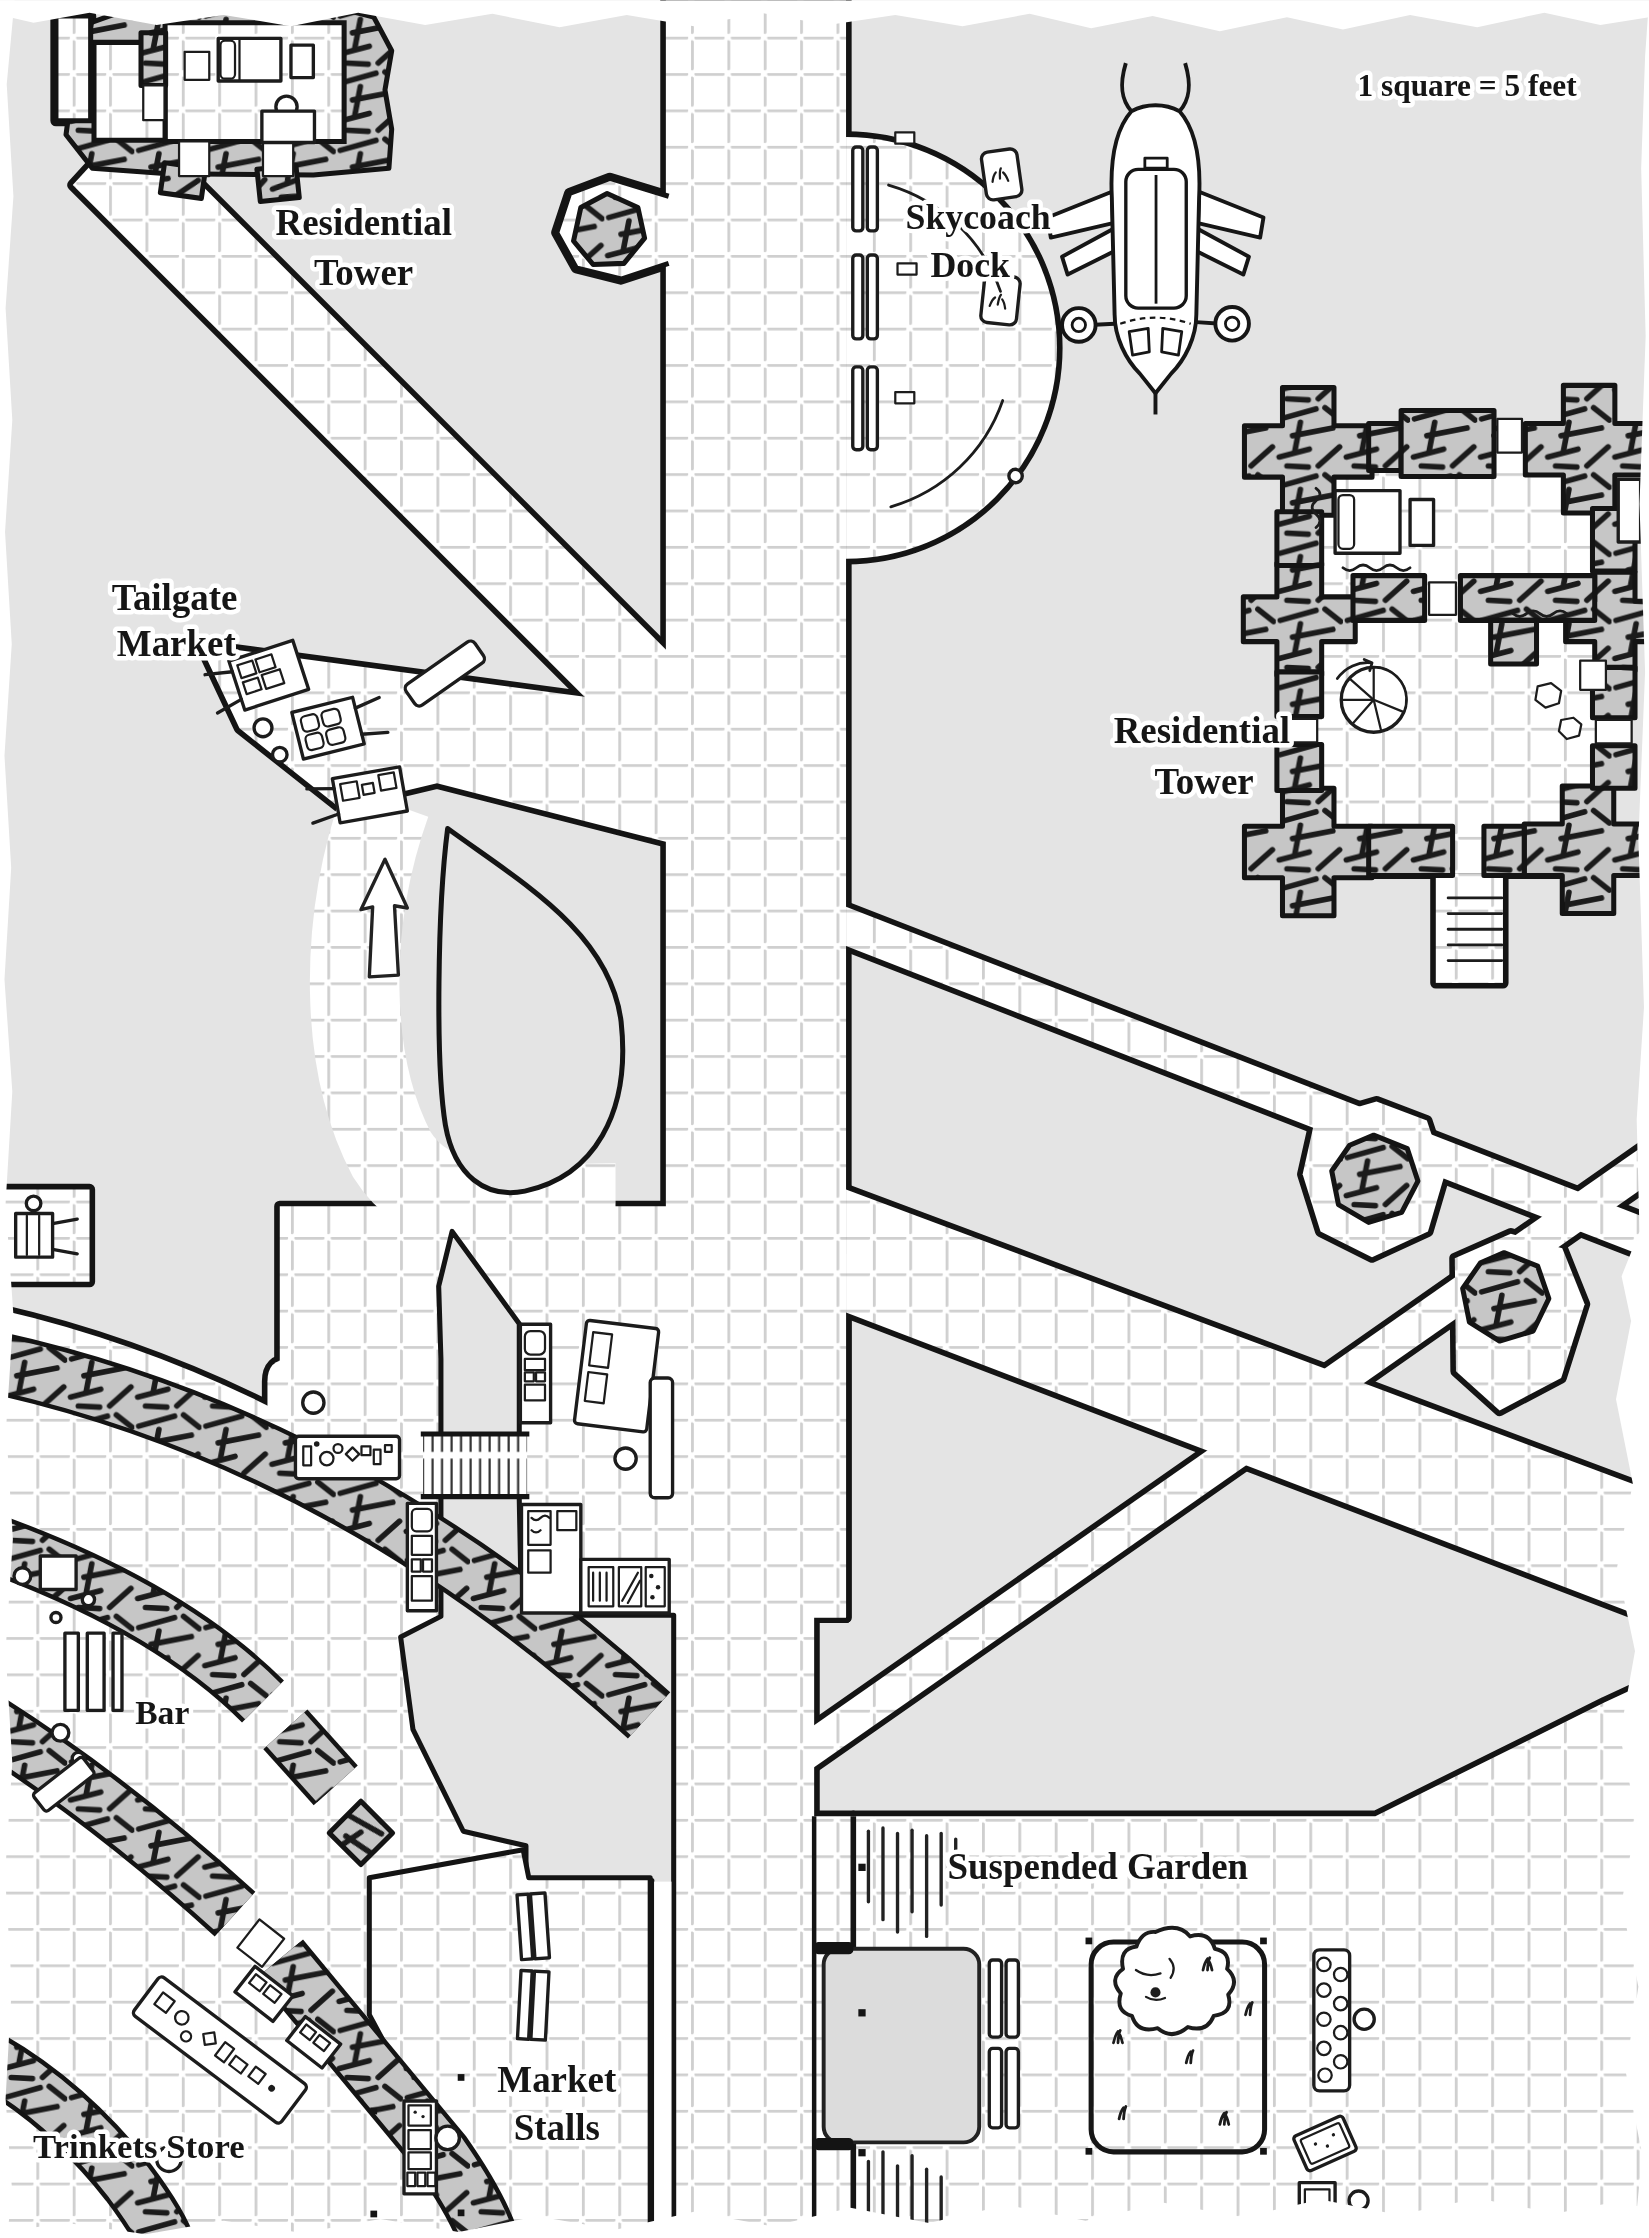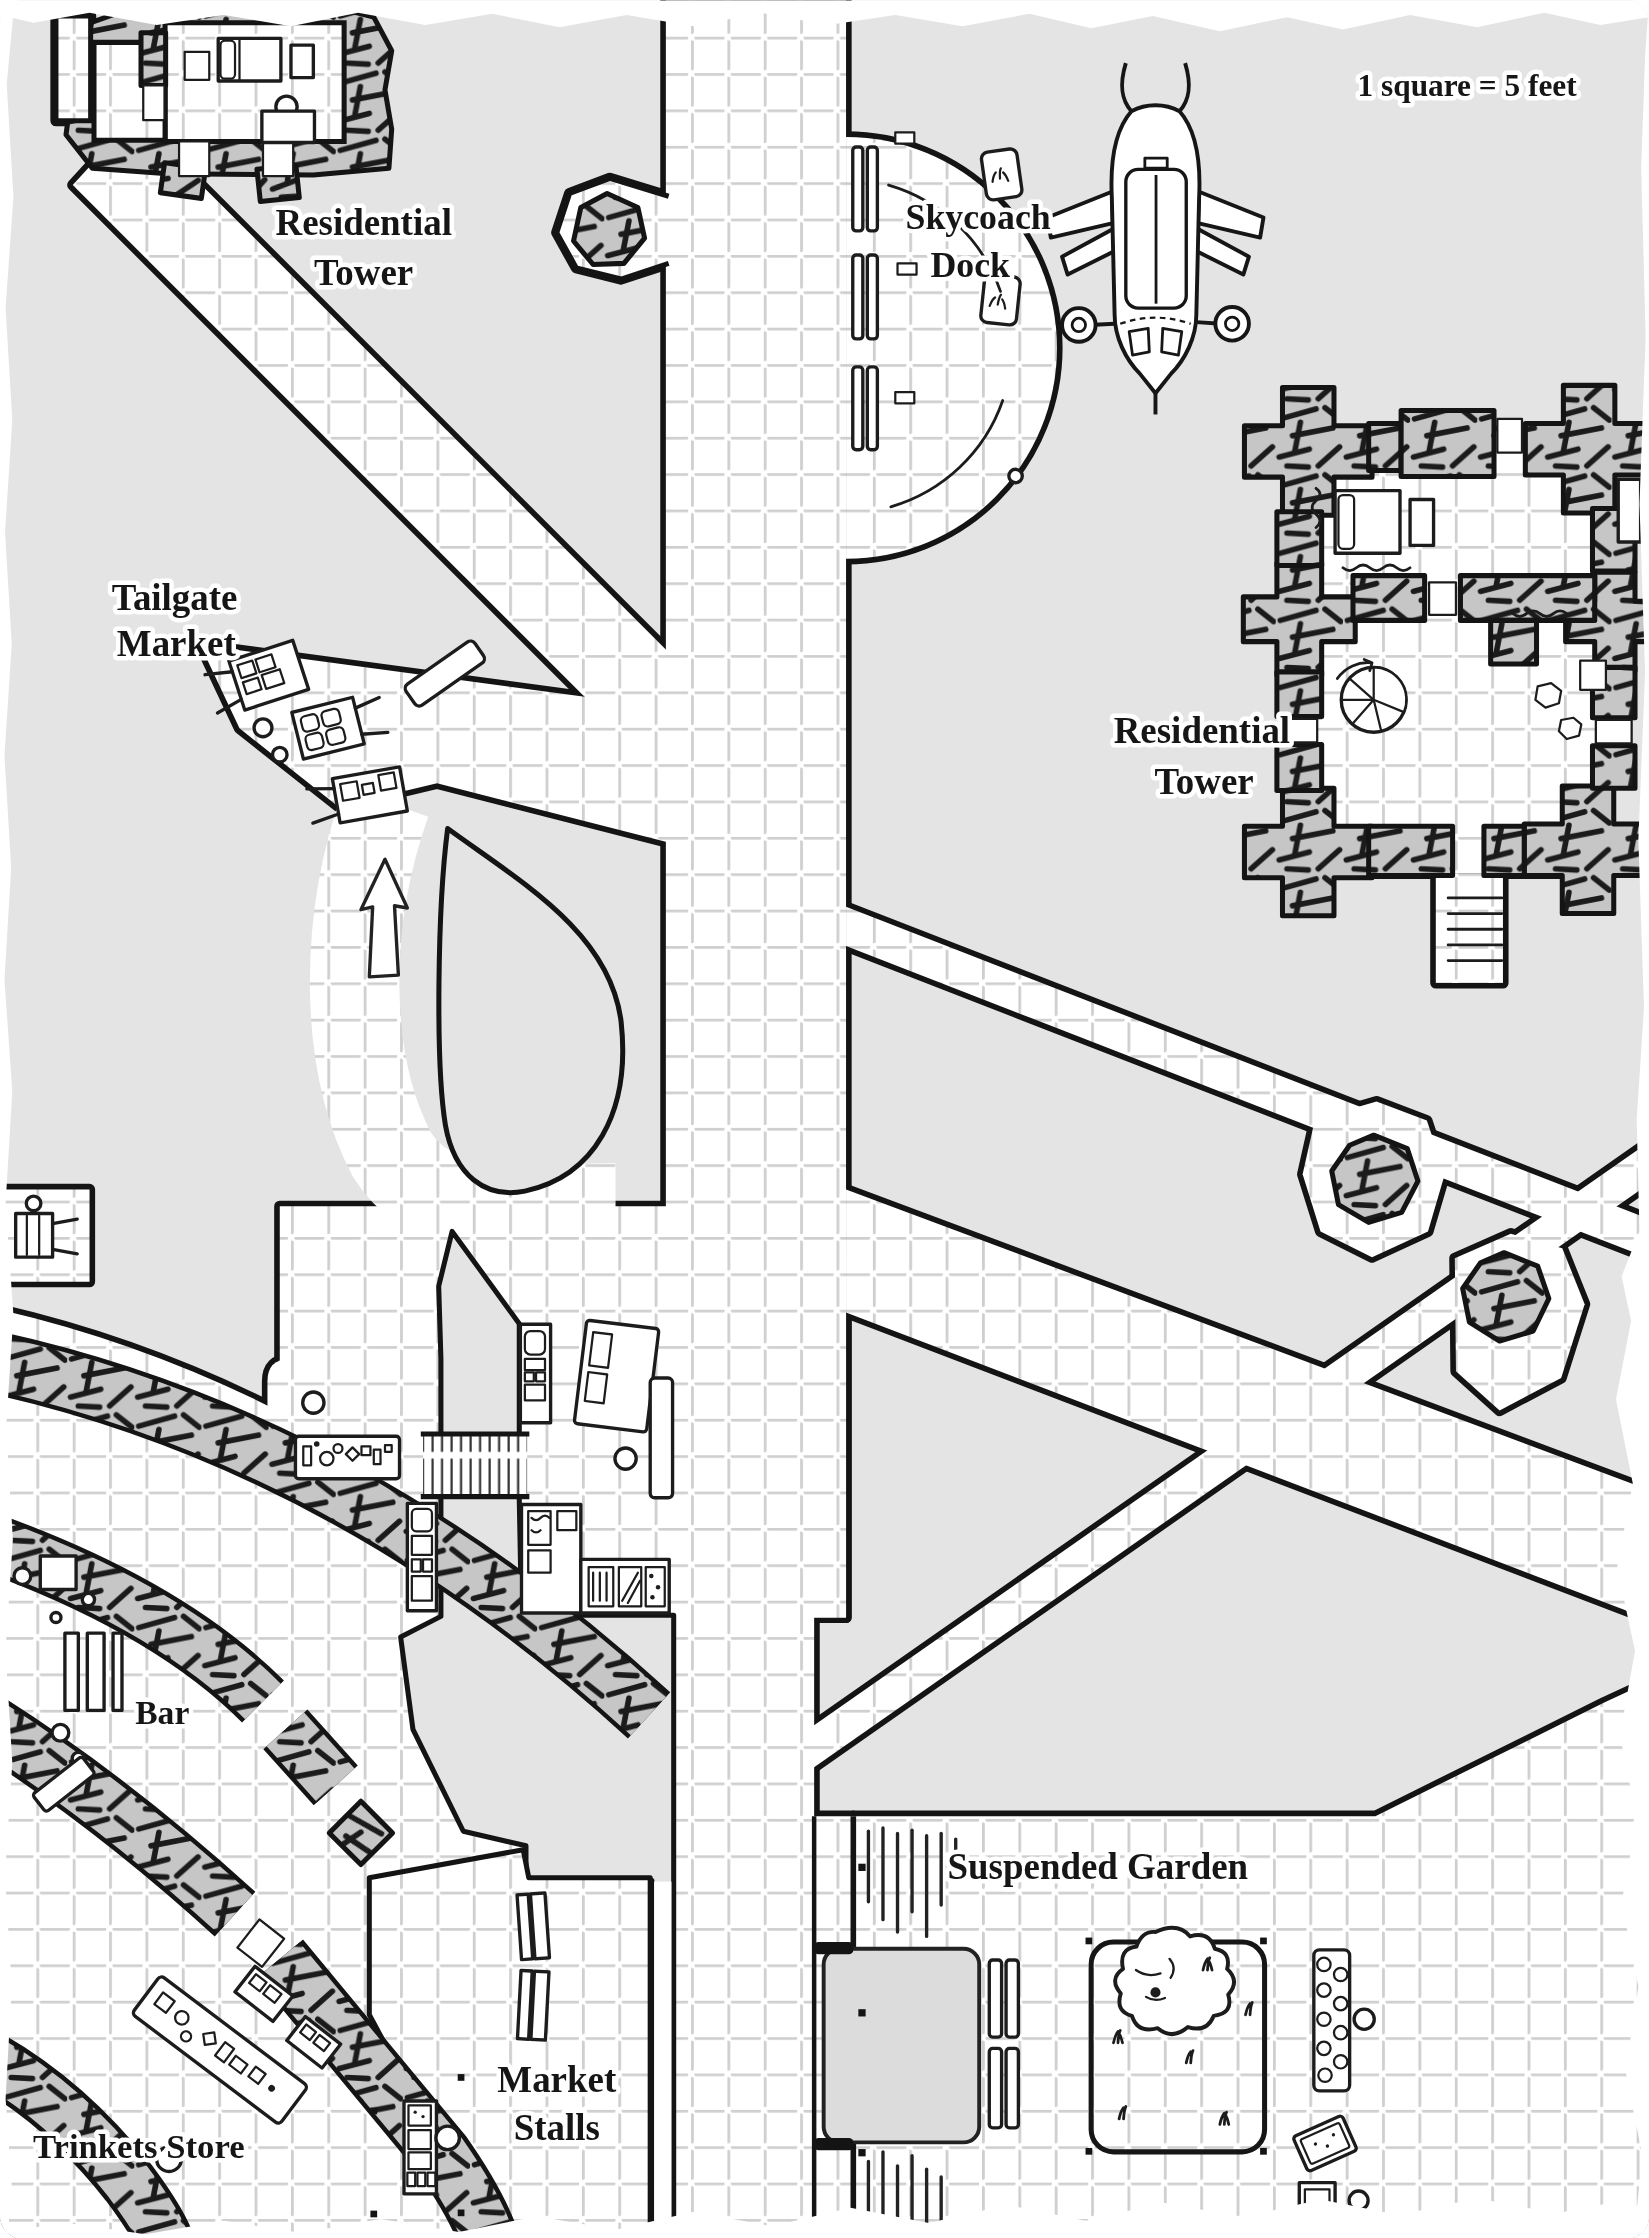--- a/index.html
+++ b/index.html
@@ -1,16 +1,16 @@
 <!DOCTYPE html>
 <html style="font-size:9px"><head>
 <meta charset="utf-8">
 <style>
   html,body{margin:0;padding:0;background:#ffffff;}
-  .stage{position:relative;width:1649px;height:2239px;background:#ffffff;overflow:hidden;border-radius:23px;}
+  .stage{position:relative;width:1649px;height:2239px;background:#ffffff;overflow:hidden;}
   svg{display:block;}
   .wo use, .wo path{stroke:#141414;stroke-width:20;fill:none;stroke-linejoin:round;}
   .wf use{fill:url(#grid);stroke:none;}
   .void{fill:#e4e4e4;stroke:#141414;stroke-width:9;stroke-linejoin:round;}
   .wall{fill:url(#rubble);stroke:#141414;stroke-width:9;stroke-linejoin:round;}
   .bandUnder{fill:none;stroke:#141414;stroke-linecap:butt;}
   .bandOver{fill:none;stroke:url(#rubble);stroke-linecap:butt;}
   .fur{stroke:#1c1c1c;stroke-width:6;fill:#ffffff;stroke-linejoin:round;stroke-linecap:round;}
   .furThin{stroke:#1c1c1c;stroke-width:4;fill:#ffffff;stroke-linejoin:round;}
   .lineOnly{stroke:#1c1c1c;fill:none;stroke-linecap:round;}

